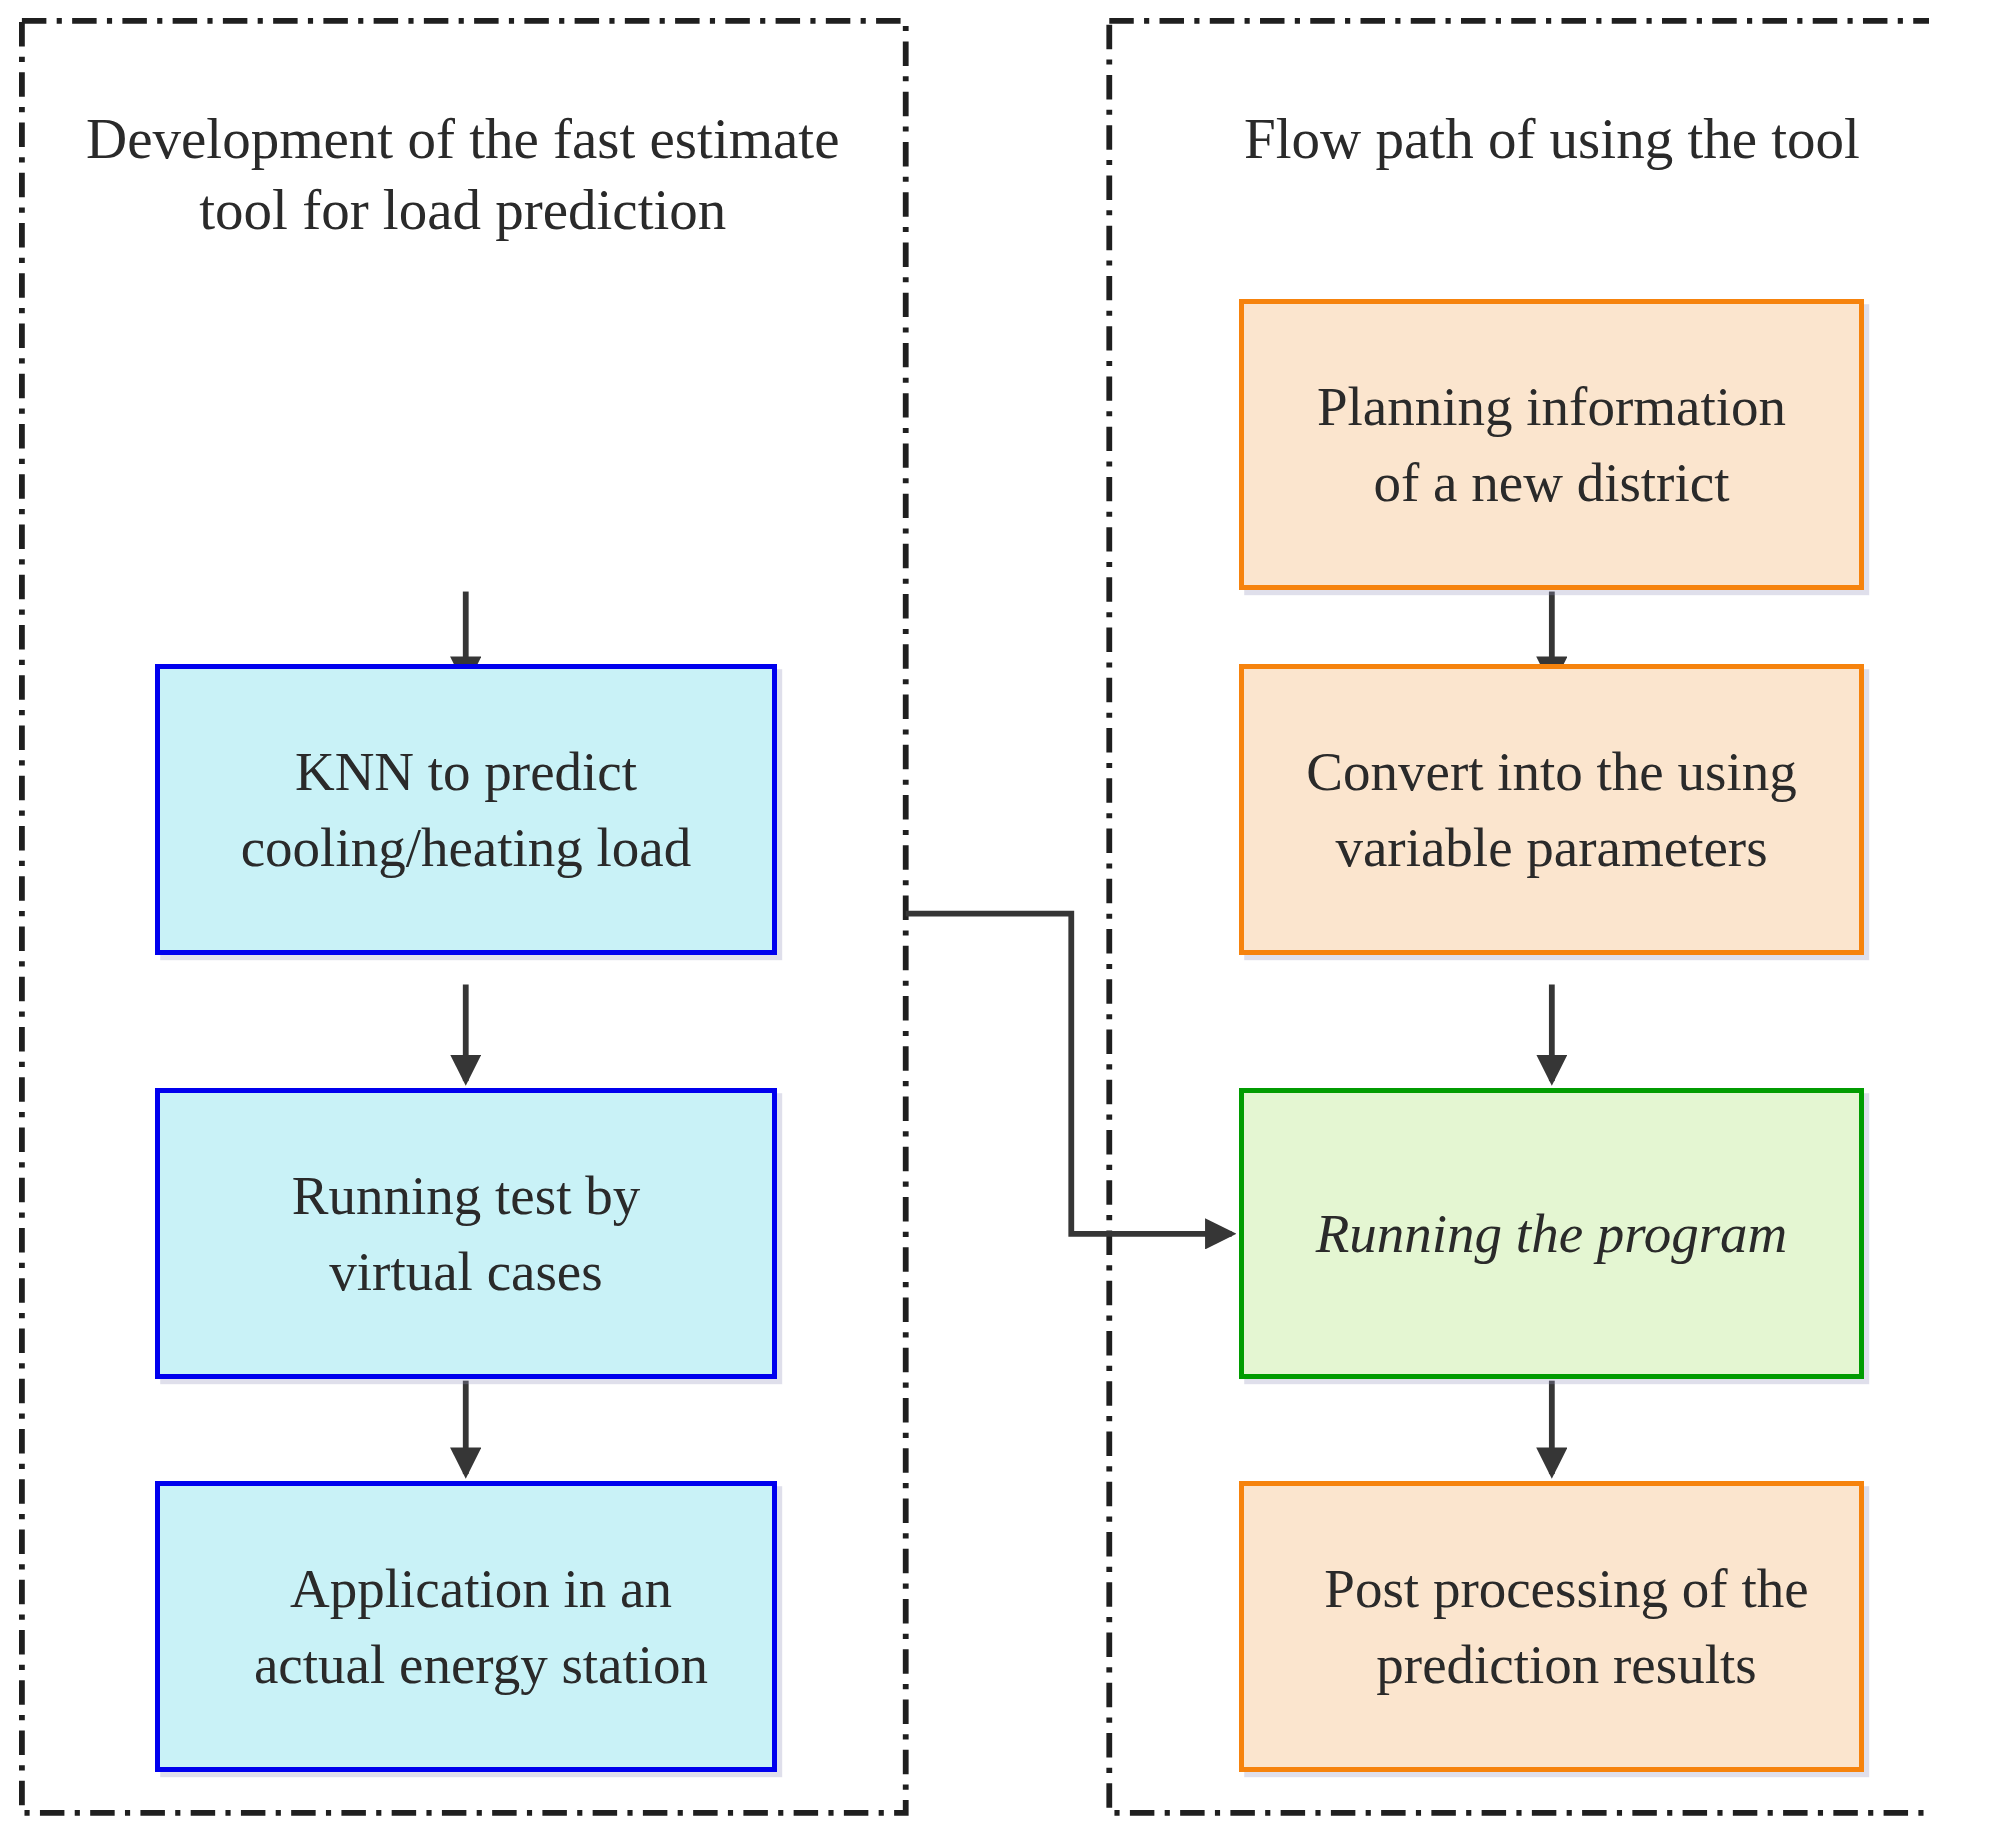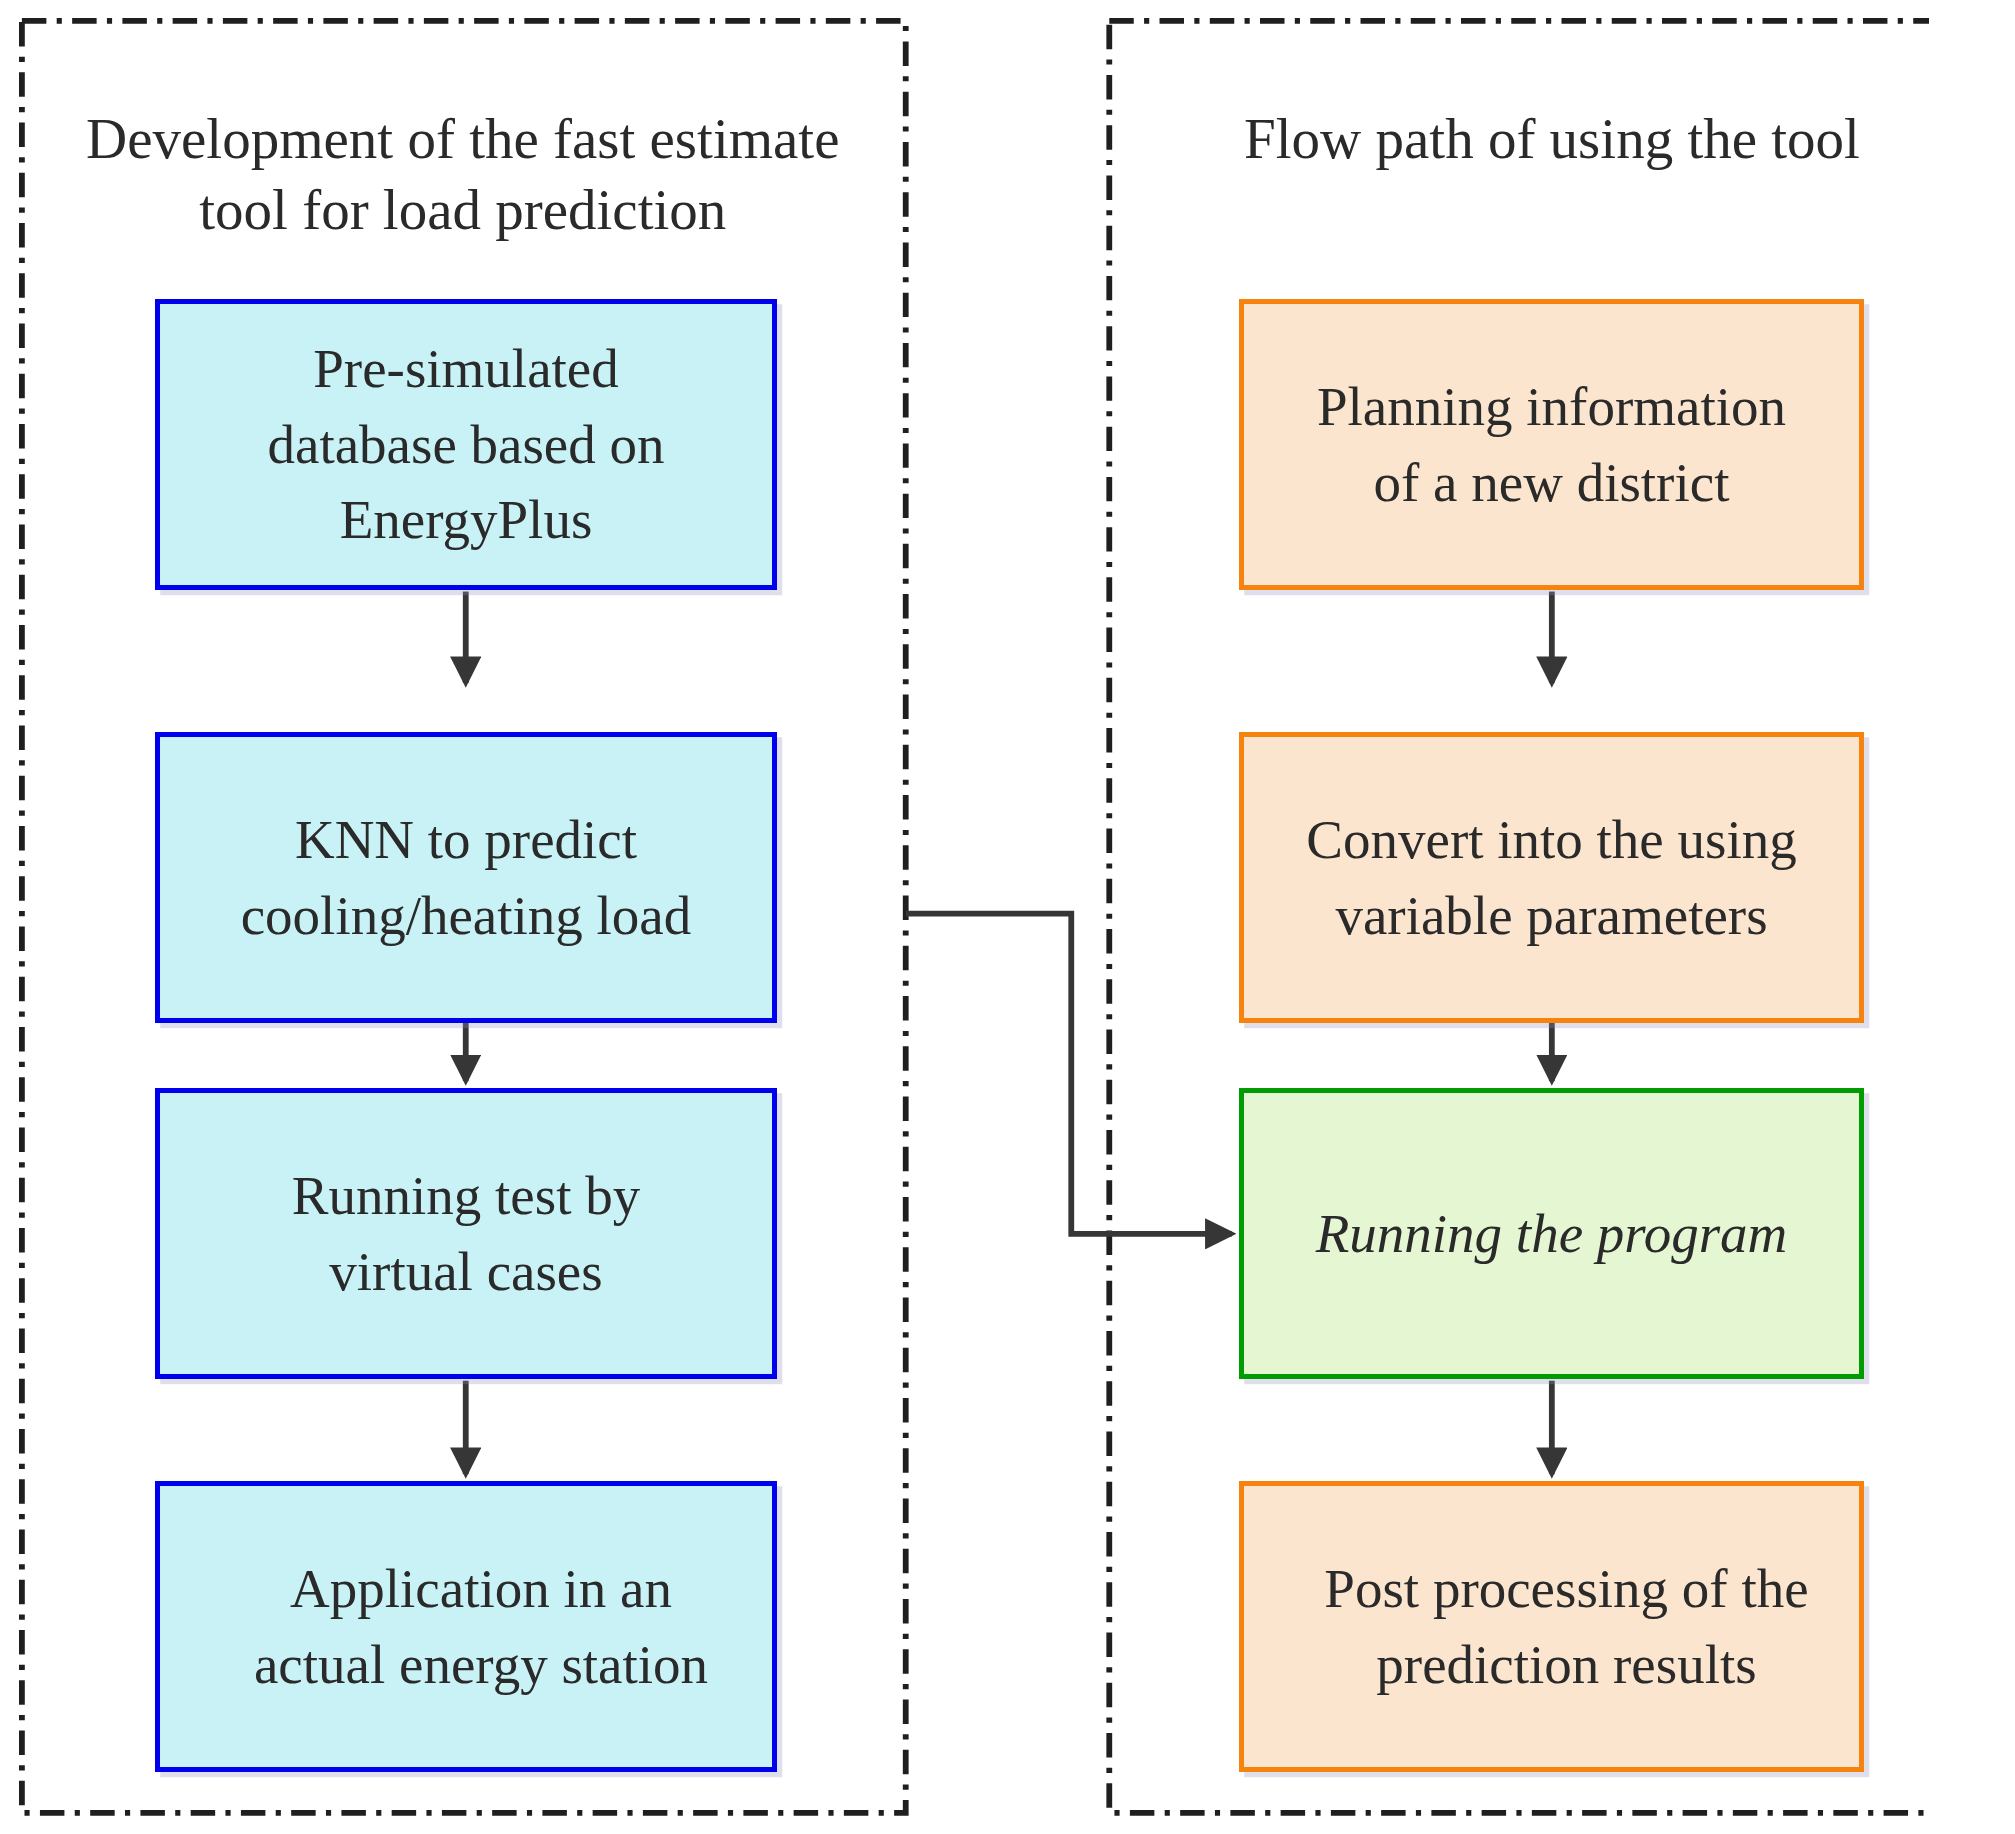--- a/index.html
+++ b/index.html
@@ -60,21 +60,21 @@
   }
   .box.green {
     background: var(--green-fill, #e4f6d2);
     border: 5.8px solid var(--green-border, #019c01);
     font-style: italic;
   }
 
   .col-left  { left: 155px; }
   .col-right { left: 1239px; width: 625px; }
   .row-1 { top: 299px; }
-  .row-2 { top: 732px; }
+  .row-2 { top: 664px; }
   .row-3 { top: 1088px; }
   .row-4 { top: 1481px; padding-left: 48px; }
 </style>
 </head>
 <body>
 
 <div class="stage">
 
   <svg class="overlay" viewBox="0 0 3128 2848">
     <defs>
@@ -94,23 +94,20 @@
     <line x1="2409" y1="1528" x2="2409" y2="1678" style="stroke: var(--line-color, #363636)" stroke-width="9" marker-end="url(#arrowhead)"></line>
     <line x1="2409" y1="2143" x2="2409" y2="2288" style="stroke: var(--line-color, #363636)" stroke-width="9" marker-end="url(#arrowhead)"></line>
 
     <polyline points="1406,1418 1663,1418 1663,1915 1912,1915" fill="none" style="stroke: var(--line-color, #363636)" stroke-width="9" marker-end="url(#arrowhead)"></polyline>
   </svg>
 
   <div class="panel-title left">Development of the fast estimate
 tool for load prediction</div>
   <div class="panel-title right">Flow path of using the tool</div>
 
-  <div class="box cyan col-left row-1">Pre-simulated
-database based on
-EnergyPlus</div>
   <div class="box cyan col-left row-2">KNN to predict
 cooling/heating load</div>
   <div class="box cyan col-left row-3">Running test by
 virtual cases</div>
   <div class="box cyan col-left row-4">Application in an
 actual  energy station</div>
 
   <div class="box orange col-right row-1">Planning information
 of a new district</div>
   <div class="box orange col-right row-2">Convert into the using

